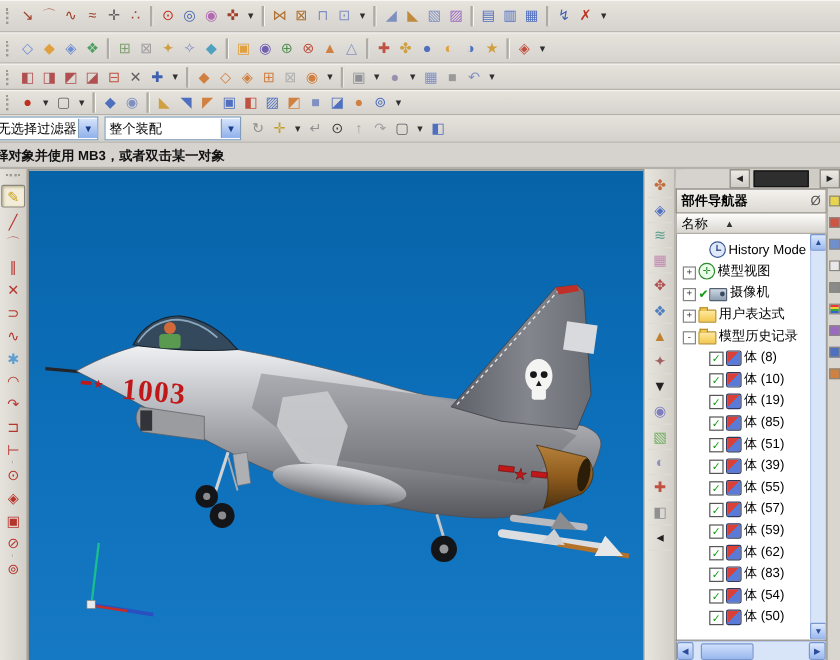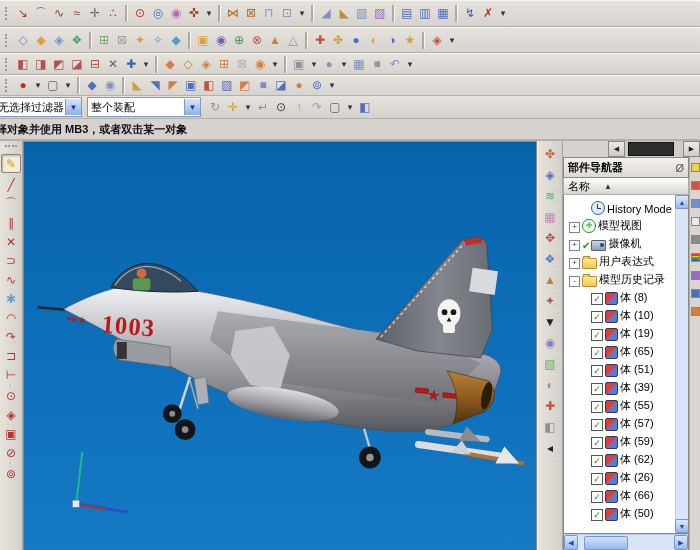--- a/index.html
+++ b/index.html
@@ -501,21 +501,21 @@
           <div class="trow">
             <span class="tind" style="width: 26px;"></span>
             <span class="chk">✓</span>
             <span class="ti i-body"></span>
             <span class="tlabel">体 (19)</span>
           </div>
           <div class="trow">
             <span class="tind" style="width: 26px;"></span>
             <span class="chk">✓</span>
             <span class="ti i-body"></span>
-            <span class="tlabel">体 (65)</span>
+            <span class="tlabel">体 (85)</span>
           </div>
           <div class="trow">
             <span class="tind" style="width: 26px;"></span>
             <span class="chk">✓</span>
             <span class="ti i-body"></span>
             <span class="tlabel">体 (51)</span>
           </div>
           <div class="trow">
             <span class="tind" style="width: 26px;"></span>
             <span class="chk">✓</span>
@@ -543,27 +543,27 @@
           <div class="trow">
             <span class="tind" style="width: 26px;"></span>
             <span class="chk">✓</span>
             <span class="ti i-body"></span>
             <span class="tlabel">体 (62)</span>
           </div>
           <div class="trow">
             <span class="tind" style="width: 26px;"></span>
             <span class="chk">✓</span>
             <span class="ti i-body"></span>
-            <span class="tlabel">体 (26)</span>
-          </div>
-          <div class="trow">
-            <span class="tind" style="width: 26px;"></span>
-            <span class="chk">✓</span>
-            <span class="ti i-body"></span>
-            <span class="tlabel">体 (66)</span>
+            <span class="tlabel">体 (83)</span>
+          </div>
+          <div class="trow">
+            <span class="tind" style="width: 26px;"></span>
+            <span class="chk">✓</span>
+            <span class="ti i-body"></span>
+            <span class="tlabel">体 (54)</span>
           </div>
           <div class="trow">
             <span class="tind" style="width: 26px;"></span>
             <span class="chk">✓</span>
             <span class="ti i-body"></span>
             <span class="tlabel">体 (50)</span>
           </div>
         </div>
       <div class="vscroll">
         <div class="sbtn">▲</div>

